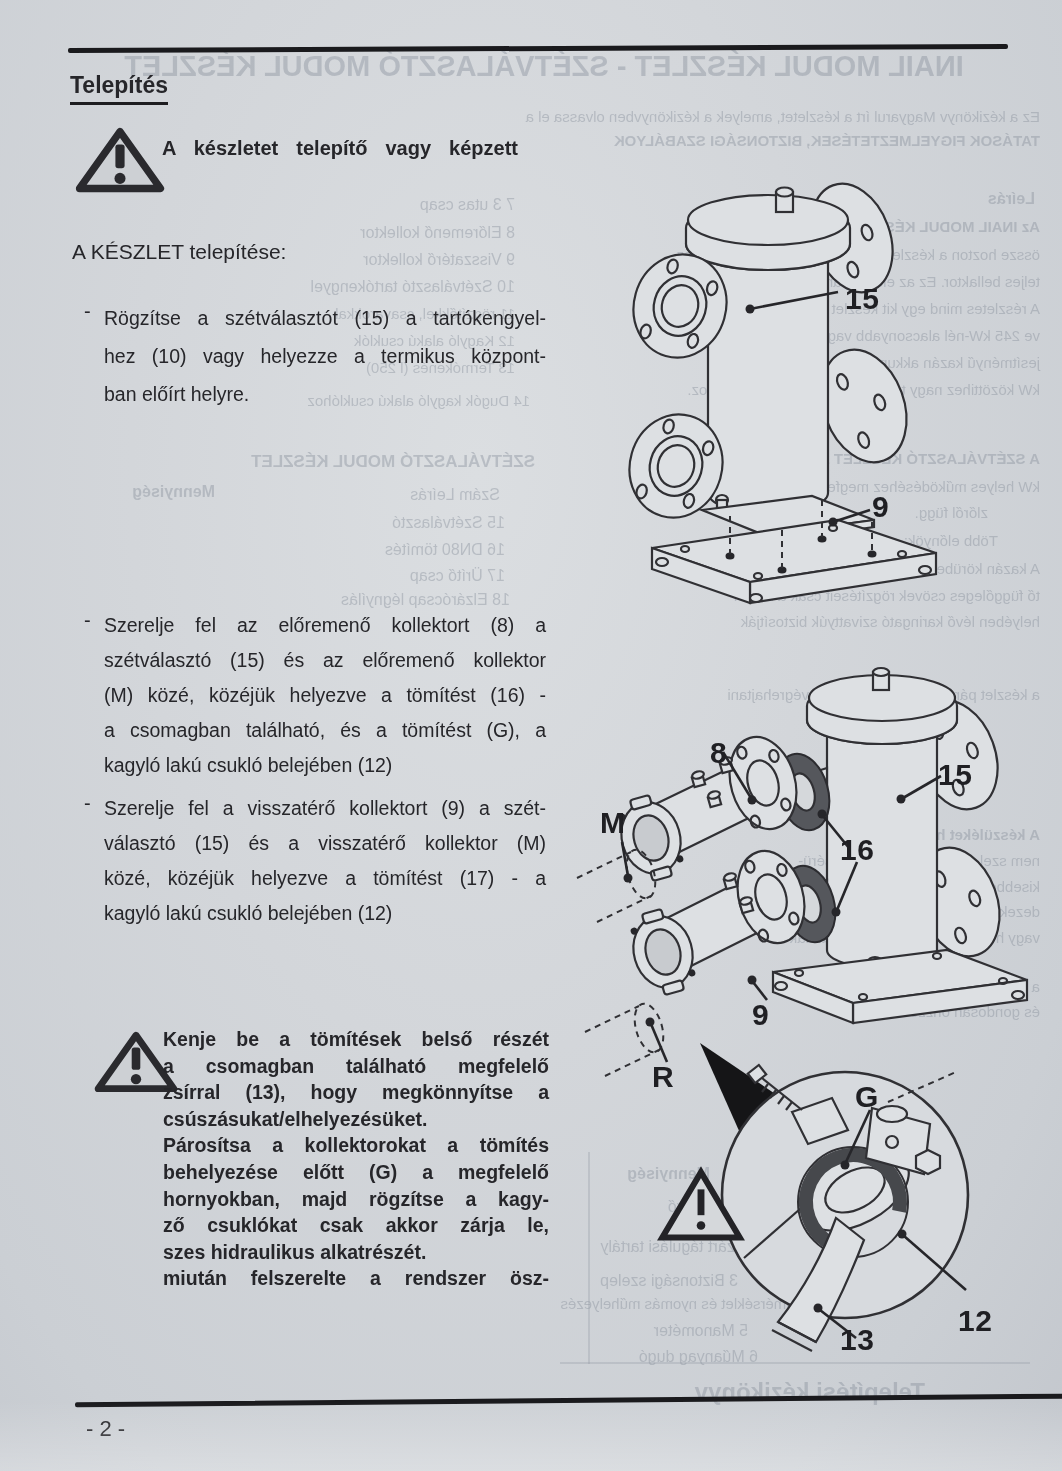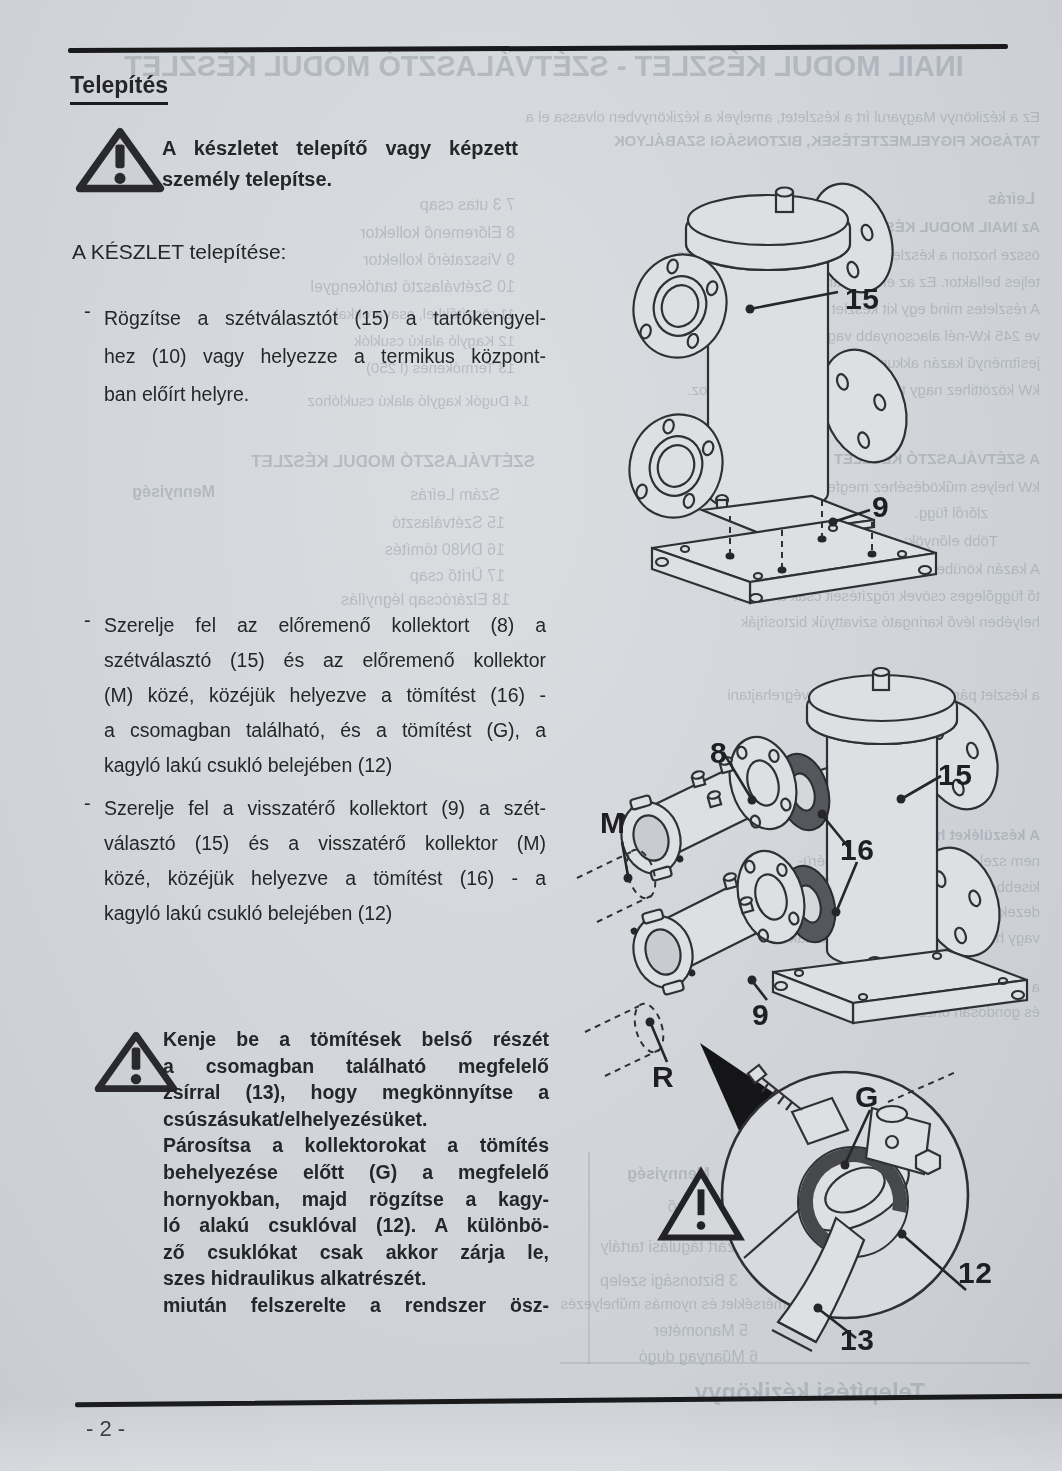--- a/index.html
+++ b/index.html
@@ -93,21 +93,20 @@
 
   <div class="title" style="left:70px;top:72px">Telepítés</div>
 
   <svg style="left:74px;top:126px" width="92" height="68" viewBox="0 0 100 74">
     <polygon points="50,6 94,68 6,68" fill="#cdd0d4" stroke="#2a2a2e" stroke-width="8" stroke-linejoin="round"></polygon>
     <rect x="45" y="20" width="10" height="26" rx="3" fill="#2a2a2e"></rect>
     <circle cx="50" cy="57" r="6" fill="#2a2a2e"></circle>
   </svg>
   <div class="para bold" style="left:162px;top:133px;width:356px;font-size:20px;line-height:31px">
     <span class="ln jl">A készletet telepítő vagy képzett</span>
-    <span class="ln">személy telepítse.</span>
   </div>
 
   <div class="para" style="left:72px;top:240px;font-size:21px">A KÉSZLET telepítése:</div>
 
   <div class="dash" style="left:84px;top:300px">-</div>
   <div class="para" style="left:104px;top:299px;width:442px;font-size:19.5px;line-height:38px">
     <span class="ln jl">Rögzítse a szétválasztót (15) a tartókengyel-</span>
     <span class="ln jl">hez (10) vagy helyezze a termikus központ-</span>
     <span class="ln">ban előírt helyre.</span>
   </div>
@@ -118,38 +117,37 @@
     <span class="ln jl">szétválasztó (15) és az előremenő kollektor</span>
     <span class="ln jl">(M) közé, közéjük helyezve a tömítést (16) -</span>
     <span class="ln jl">a csomagban található, és a tömítést (G), a</span>
     <span class="ln">kagyló lakú csukló belejében (12)</span>
   </div>
 
   <div class="dash" style="left:84px;top:792px">-</div>
   <div class="para" style="left:104px;top:791px;width:442px;font-size:19.5px;line-height:35px">
     <span class="ln jl">Szerelje fel a visszatérő kollektort (9) a szét-</span>
     <span class="ln jl">választó (15) és a visszatérő kollektor (M)</span>
-    <span class="ln jl">közé, közéjük helyezve a tömítést (16) - a</span>
+    <span class="ln jl">közé, közéjük helyezve a tömítést (17) - a</span>
     <span class="ln">kagyló lakú csukló belejében (12)</span>
   </div>
 
   <svg style="left:93px;top:1030px" width="86" height="64" viewBox="0 0 100 74">
     <polygon points="50,6 94,68 6,68" fill="#cdd0d4" stroke="#2a2a2e" stroke-width="8" stroke-linejoin="round"></polygon>
     <rect x="45" y="20" width="10" height="26" rx="3" fill="#2a2a2e"></rect>
     <circle cx="50" cy="57" r="6" fill="#2a2a2e"></circle>
   </svg>
   <div class="para bold" style="left:163px;top:1026px;width:386px;font-size:19.5px;line-height:26.6px">
     <span class="ln jl">Kenje be a tömítések belső részét</span>
     <span class="ln jl">a csomagban található megfelelő</span>
     <span class="ln jl">zsírral (13), hogy megkönnyítse a</span>
     <span class="ln">csúszásukat/elhelyezésüket.</span>
     <span class="ln jl">Párosítsa a kollektorokat a tömítés</span>
     <span class="ln jl">behelyezése előtt (G) a megfelelő</span>
     <span class="ln jl">hornyokban, majd rögzítse a kagy-</span>
-    <span class="ln jl">ló alakú csuklóval (12). A különbö-</span>
     <span class="ln jl">ző csuklókat csak akkor zárja le,</span>
     <span class="ln">szes hidraulikus alkatrészét.</span>
     <span class="ln jl">miután felszerelte a rendszer ösz-</span>
   </div>
 
   <svg style="left:590px;top:158px" width="450" height="480" viewBox="0 0 450 480">
 
     <g transform="rotate(-20 262 80)">
         <ellipse class="inkf" cx="262" cy="80" rx="38" ry="56"></ellipse>
       <ellipse class="ink" cx="252" cy="52" rx="5" ry="8"></ellipse>
@@ -405,18 +403,18 @@
     <line class="lead" x1="216" y1="288" x2="180" y2="260"></line>
       <circle class="dot" cx="178" cy="258" r="4.5"></circle>
   </svg>
 
   <svg style="left:658px;top:1165px" width="86" height="78" viewBox="0 0 100 90">
     <polygon points="50,8 95,84 5,84" fill="#d5d8db" stroke="#232327" stroke-width="7"></polygon>
     <rect x="46" y="28" width="8" height="30" fill="#232327"></rect>
     <circle cx="50" cy="70" r="5" fill="#232327"></circle>
   </svg>
   <div class="dlabel" style="left:855px;top:1080px">G</div>
-  <div class="dlabel" style="left:958px;top:1256px">12</div>
+  <div class="dlabel" style="left:958px;top:1304px">12</div>
   <div class="dlabel" style="left:840px;top:1323px">13</div>
 
   <div class="para" style="left:86px;top:1416px;font-size:22px">- 2 -</div>
 
 </div>
 
 </body></html>

